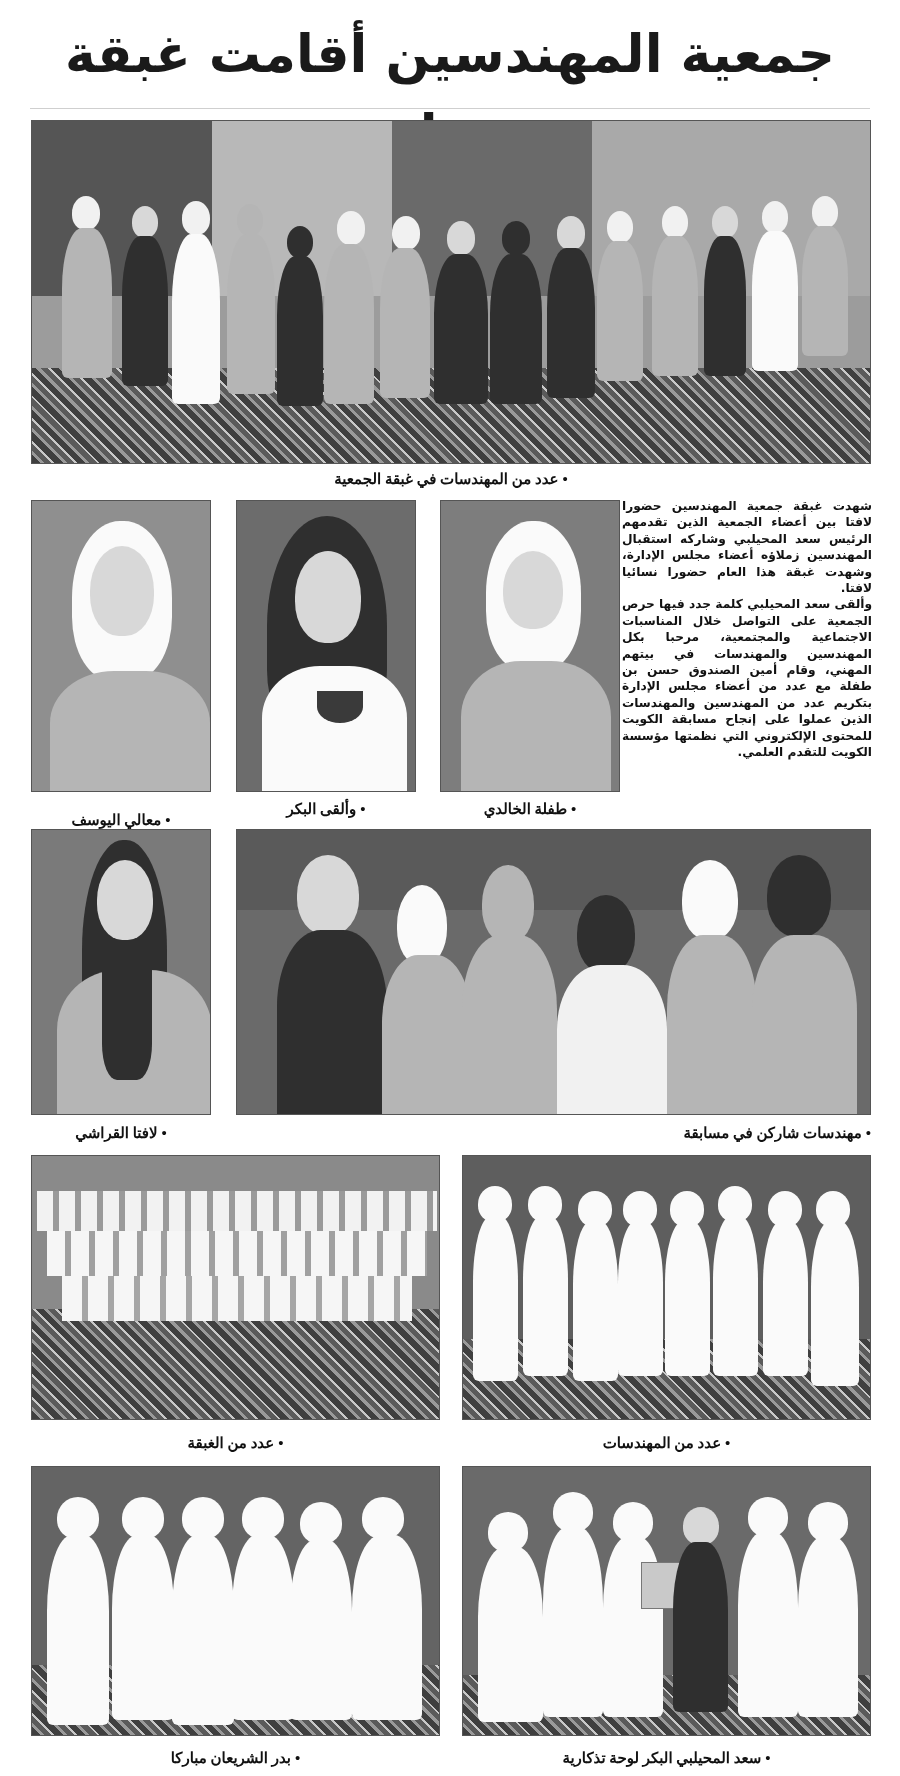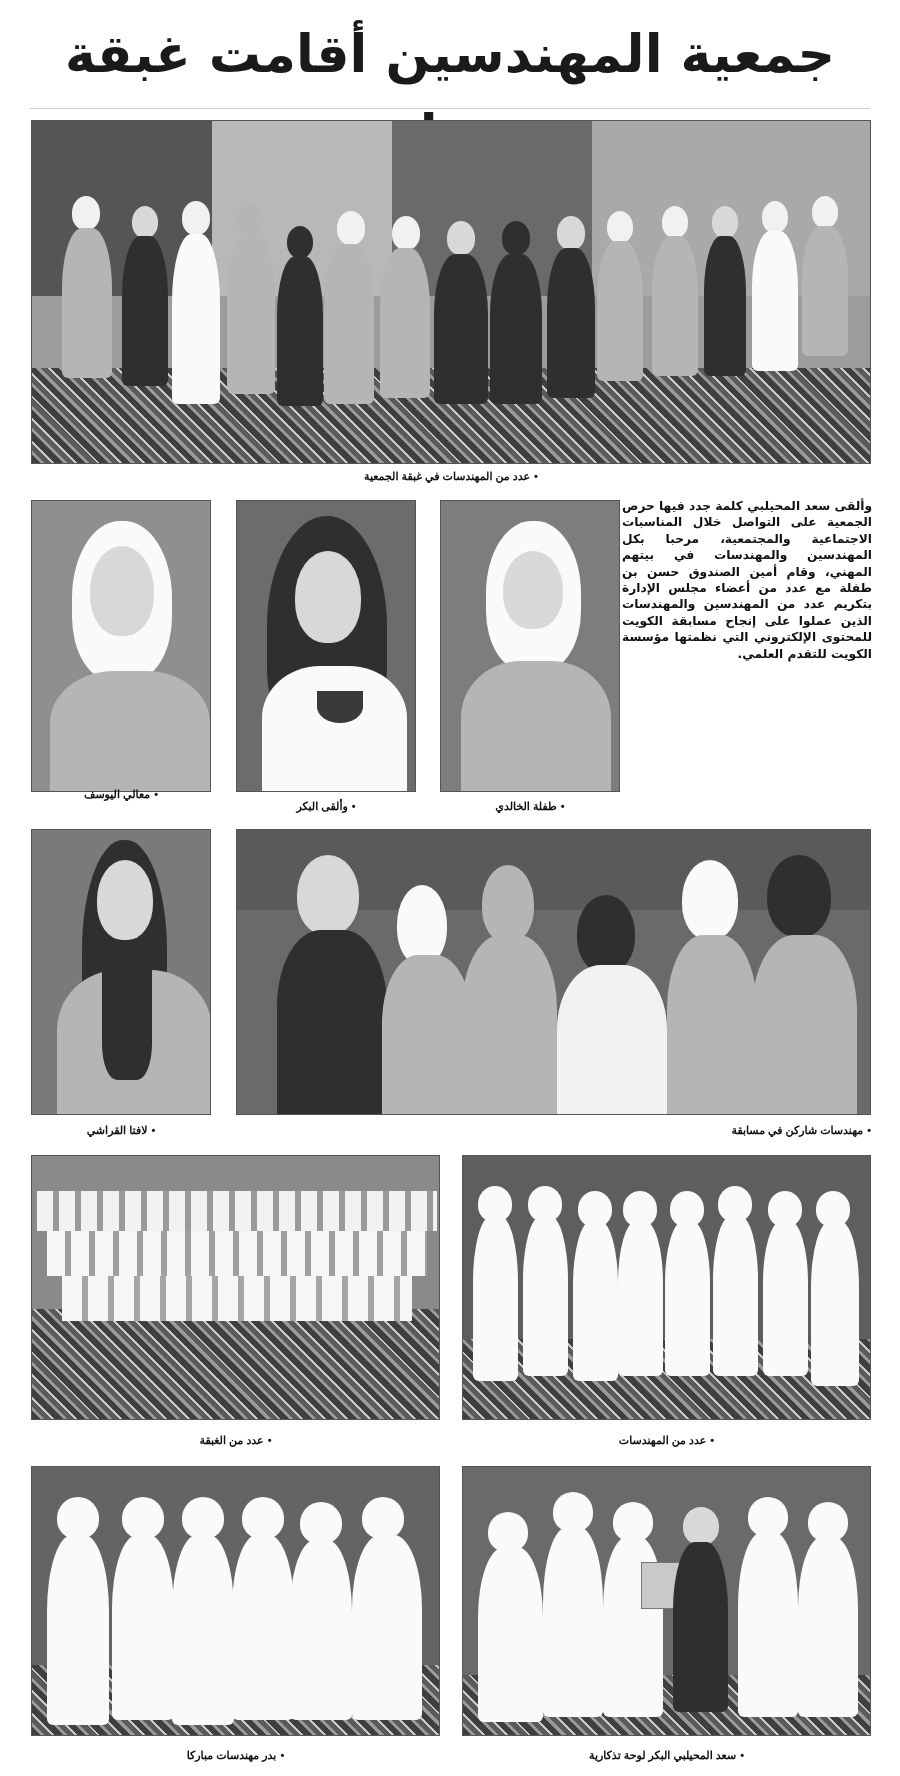--- a/index.html
+++ b/index.html
@@ -1,21 +1,21 @@
 <!DOCTYPE html>
 <html><head>
 <meta charset="utf-8">
 <style>
   html,body{margin:0;padding:0;background:#ffffff;}
   body{width:900px;height:1776px;position:relative;overflow:hidden;font-family:"DejaVu Sans",sans-serif;color:#111;}
   .headline{position:absolute;left:20px;top:14px;width:860px;height:80px;direction:rtl;text-align:center;
     font-family:"DejaVu Sans",sans-serif;font-weight:bold;font-size:52px;line-height:80px;color:#1a1a1a;letter-spacing:-1px;}
   .rule{position:absolute;left:30px;top:108px;width:840px;height:1px;background:#cfcfcf;}
   .photo{position:absolute;border:1px solid #555;overflow:hidden;background:#8a8a8a;box-sizing:border-box;}
-  .caption{position:absolute;direction:rtl;text-align:center;font-family:Liberation Sans, sans-serif;font-weight:bold;font-size:11px;color:#111;white-space:nowrap;}
+  .caption{position:absolute;direction:rtl;text-align:center;font-family:Liberation Serif, serif;font-weight:bold;font-size:15px;color:#111;white-space:nowrap;}
   .caption .bullet{margin-left:4px;}
   .body-text{position:absolute;left:622px;top:498px;width:250px;direction:rtl;text-align:justify;
     font-family:"DejaVu Sans",sans-serif;font-weight:bold;font-size:12.2px;line-height:16.4px;color:#111;}
   .body-text p{margin:0;}
   
   .bg-dark{position:absolute;background:#4d4d4d;}
   .bg-mid{position:absolute;background:#7a7a7a;}
   .carpet{position:absolute;left:0;right:0;bottom:0;
     background:repeating-linear-gradient(45deg,#3f3f3f 0 6px,#9a9a9a 6px 9px,#5a5a5a 9px 14px,#c8c8c8 14px 16px);}
   .fig{position:absolute;}
@@ -71,20 +71,21 @@
       <div class="body lighter" style="left:690px;top:65px;width:46px;height:140px;"></div>
     <div class="head light" style="left:750px;top:30px;width:26px;height:32px;"></div>
       <div class="body grey" style="left:740px;top:60px;width:46px;height:130px;"></div>
   </div>
 </div>
 <div class="caption" style="left:31px;top:470px;width:840px;">
   <span class="bullet">•</span><span>عدد من المهندسات في غبقة الجمعية</span>
 </div>
 
 <div class="body-text">
+  <p>شهدت غبقة جمعية المهندسين حضورا لافتا بين أعضاء الجمعية الذين تقدمهم الرئيس سعد المحيلبي وشاركه استقبال المهندسين زملاؤه أعضاء مجلس الإدارة، وشهدت غبقة هذا العام حضورا نسائيا لافتا.</p>
   <p>وألقى سعد المحيلبي كلمة جدد فيها حرص الجمعية على التواصل خلال المناسبات الاجتماعية والمجتمعية، مرحبا بكل المهندسين والمهندسات في بيتهم المهني، وقام أمين الصندوق حسن بن طفلة مع عدد من أعضاء مجلس الإدارة بتكريم عدد من المهندسين والمهندسات الذين عملوا على إنجاح مسابقة الكويت للمحتوى الإلكتروني التي نظمتها مؤسسة الكويت للتقدم العلمي.</p>
 </div>
 
 <div class="photo" style="left:440px;top:500px;width:180px;height:292px;background:#7d7d7d;">
   <div class="fig" style="left:20px;top:20px;width:150px;height:272px;">
     <div class="head lighter" style="left:25px;top:0;width:95px;height:150px;border-radius:48% 48% 40% 40%;"></div>
     <div class="head skin" style="left:42px;top:30px;width:60px;height:78px;"></div>
     <div class="body grey" style="left:0;top:140px;width:150px;height:140px;"></div>
   </div>
 </div>
@@ -102,21 +103,21 @@
     <div class="head skin" style="left:40px;top:25px;width:64px;height:90px;"></div>
     <div class="body grey" style="left:0;top:150px;width:160px;height:130px;"></div>
   </div>
 </div>
 <div class="caption" style="left:440px;top:800px;width:180px;">
   <span class="bullet">•</span><span>طفلة الخالدي</span>
 </div>
 <div class="caption" style="left:236px;top:800px;width:180px;">
   <span class="bullet">•</span><span>وألقى البكر</span>
 </div>
-<div class="caption" style="left:31px;top:788px;width:180px;">
+<div class="caption" style="left:31px;top:811px;width:180px;">
   <span class="bullet">•</span><span>معالي اليوسف</span>
 </div>
 
 <div class="photo" style="left:236px;top:829px;width:635px;height:286px;background:#6a6a6a;">
   <div class="bg-mid" style="left:0;top:0;width:635px;height:80px;background:#5a5a5a;"></div>
   <div class="fig" style="left:20px;top:10px;width:600px;height:276px;">
     <div class="head skin" style="left:40px;top:15px;width:62px;height:80px;"></div>
       <div class="body darkf" style="left:20px;top:90px;width:110px;height:190px;"></div>
     <div class="head lighter" style="left:140px;top:45px;width:50px;height:80px;"></div>
       <div class="body grey" style="left:125px;top:115px;width:90px;height:170px;"></div>
@@ -213,14 +214,14 @@
     <div class="head lighter" style="left:258px;top:5px;width:42px;height:42px;"></div>
       <div class="body lighter" style="left:248px;top:43px;width:62px;height:180px;"></div>
     <div class="head lighter" style="left:320px;top:0;width:42px;height:42px;"></div>
       <div class="body lighter" style="left:310px;top:38px;width:70px;height:185px;"></div>
   </div>
 </div>
 <div class="caption" style="left:462px;top:1749px;width:409px;">
   <span class="bullet">•</span><span>سعد المحيلبي البكر لوحة تذكارية</span>
 </div>
 <div class="caption" style="left:31px;top:1749px;width:409px;">
-  <span class="bullet">•</span><span>بدر مهندسات مباركا</span>
+  <span class="bullet">•</span><span>بدر الشريعان مباركا</span>
 </div>
 
 </body></html>

